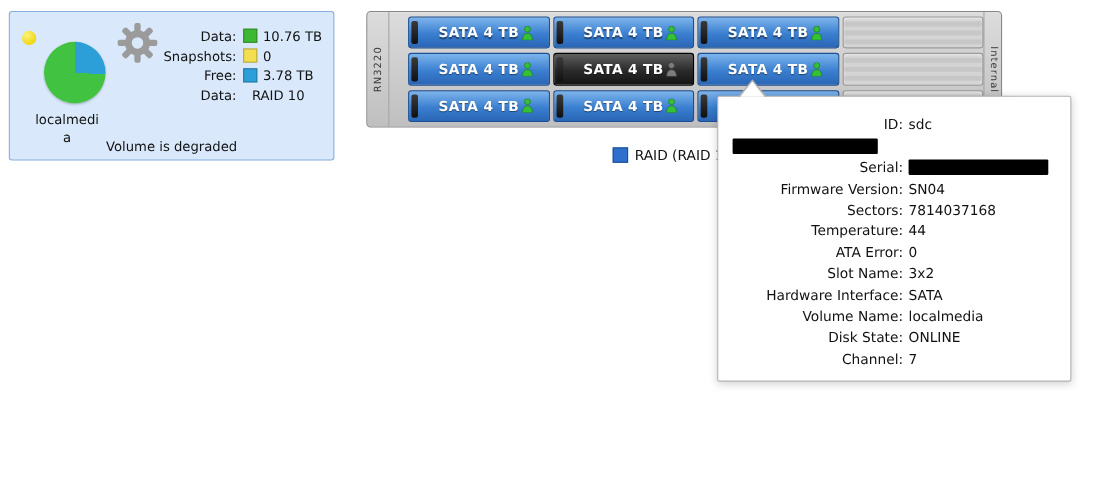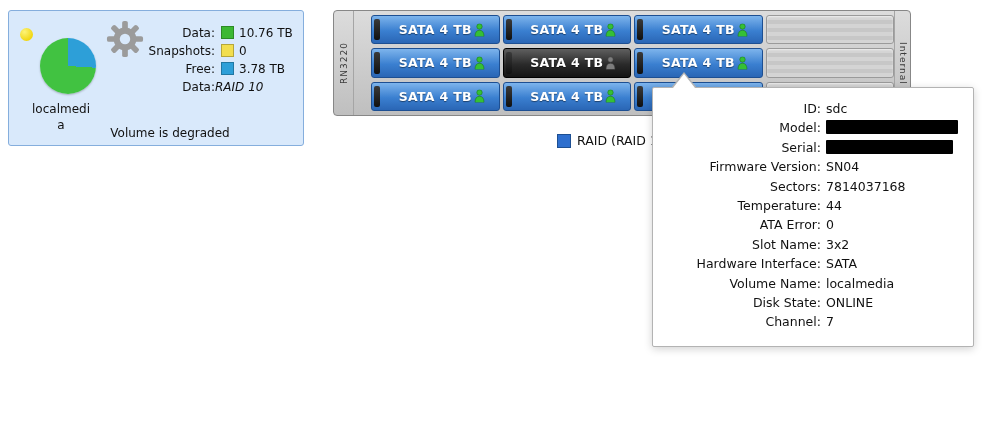--- a/index.html
+++ b/index.html
@@ -17,24 +17,24 @@
   .gear{position:absolute;left:97px;top:9px;cursor:pointer;}
   .info-block{position:absolute;left:120px;top:15px;}
   .info-row{display:flex;height:18px;font-size:12px;}
   .info-label{display:inline-block;width:86px;text-align:right;flex:none;}
   .swatch{display:inline-block;width:11px;height:11px;margin-left:6px;flex:none;
           border:1px solid rgba(0,0,0,.25);}
   .sw-green{background:#3cb832;}
   .sw-yellow{background:#f2de4e;}
   .sw-blue{background:#2d9fd8;}
   .info-value{margin-left:5px;white-space:nowrap;}
-  .info-value-plain{margin-left:0;white-space:nowrap;font-style:italic;}
+  .info-value-plain{margin-left:14px;white-space:nowrap;}
   .vol-name{position:absolute;left:22px;top:91px;width:60px;text-align:center;
             font-size:12px;line-height:1.3;word-break:break-all;}
-  .vol-status{position:absolute;left:14px;bottom:5px;width:100%;text-align:center;font-size:12px;}
+  .vol-status{position:absolute;left:0;bottom:5px;width:100%;text-align:center;font-size:12px;}
 
   
   .enclosure{position:absolute;left:333px;top:10px;width:578px;height:106px;
              background:linear-gradient(180deg,#dcdcdc,#bfbfbf);
              border:1px solid #878787;border-radius:4px;box-sizing:border-box;}
   .side-strip{position:absolute;top:0;bottom:0;display:flex;align-items:center;justify-content:center;
               font-size:9px;color:#3a3a3a;}
   .strip-left{left:0;width:19px;border-right:1px solid #a5a5a5;}
   .strip-right{right:0;width:15px;border-left:1px solid #a5a5a5;}
   .vtext-up{writing-mode:vertical-rl;transform:rotate(180deg);letter-spacing:1px;}
@@ -61,21 +61,21 @@
   .legend-swatch{width:12px;height:12px;background:#2e6fce;border:1px solid #1d4f92;margin-right:6px;}
 
   
   .tooltip{position:absolute;left:652px;top:87px;width:322px;background:#fff;
            border:1px solid #b3b3b3;border-radius:2px;box-sizing:border-box;
            padding:13px 10px 12px 8px;z-index:10;box-shadow:0 2px 8px rgba(0,0,0,.18);}
   .tooltip::before{content:"";position:absolute;top:-16px;left:18px;width:0;height:0;
                    border:solid transparent;border-width:0 13px 16px 13px;border-bottom-color:#b3b3b3;}
   .tooltip::after{content:"";position:absolute;top:-14px;left:20px;width:0;height:0;
                   border:solid transparent;border-width:0 11px 14px 11px;border-bottom-color:#fff;}
-  .tip-row{display:flex;align-items:flex-start;height:19.4px;font-size:12.5px;}
+  .tip-row{display:flex;align-items:flex-end;height:19.4px;font-size:12.5px;}
   .tip-label{display:inline-block;width:160px;text-align:right;flex:none;}
   .tip-value{margin-left:5px;white-space:nowrap;display:flex;align-items:center;}
   .redact{display:inline-block;height:14px;background:#000;border-radius:1px;}
   .redact-model{width:132px;}
   .redact-serial{width:127px;}
   .redact-host{width:57px;margin-left:2px;}
 </style>
 </head>
 <body>
 
@@ -240,21 +240,20 @@
     <span class="legend-swatch"></span>
     <span>RAID (RAID 1</span>
   </div>
 
   <div class="tooltip">
     <div class="tip-row">
       <span class="tip-label">ID:</span>
       <span class="tip-value">sdc</span>
     </div>
     <div class="tip-row">
-      <span class="tip-label">Model:</span>
       <span class="tip-value">
           <span class="redact redact-model"></span>
         </span>
     </div>
     <div class="tip-row">
       <span class="tip-label">Serial:</span>
       <span class="tip-value">
           <span class="redact redact-serial"></span>
         </span>
     </div>

